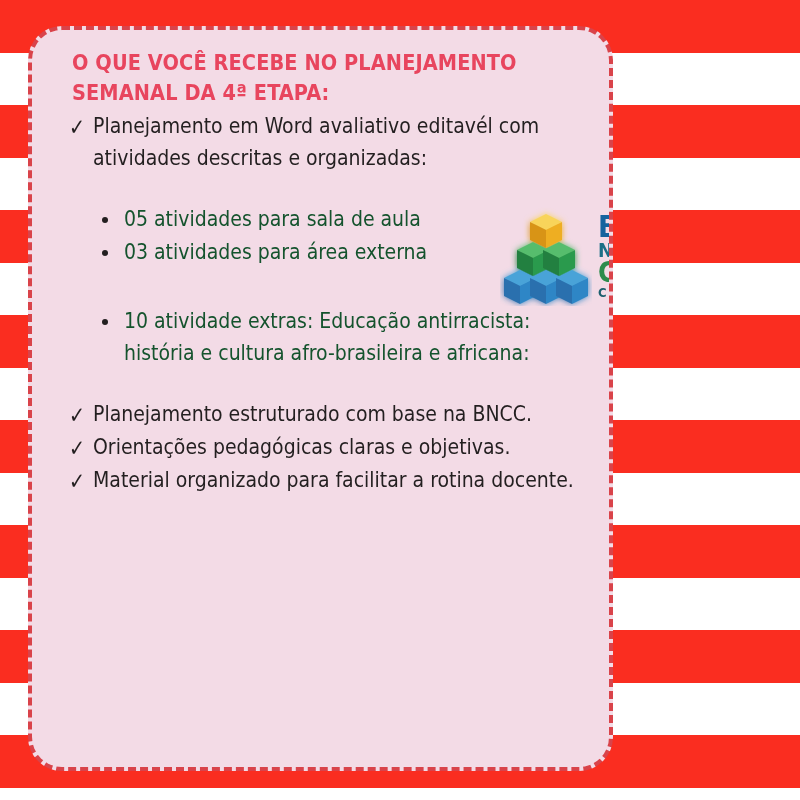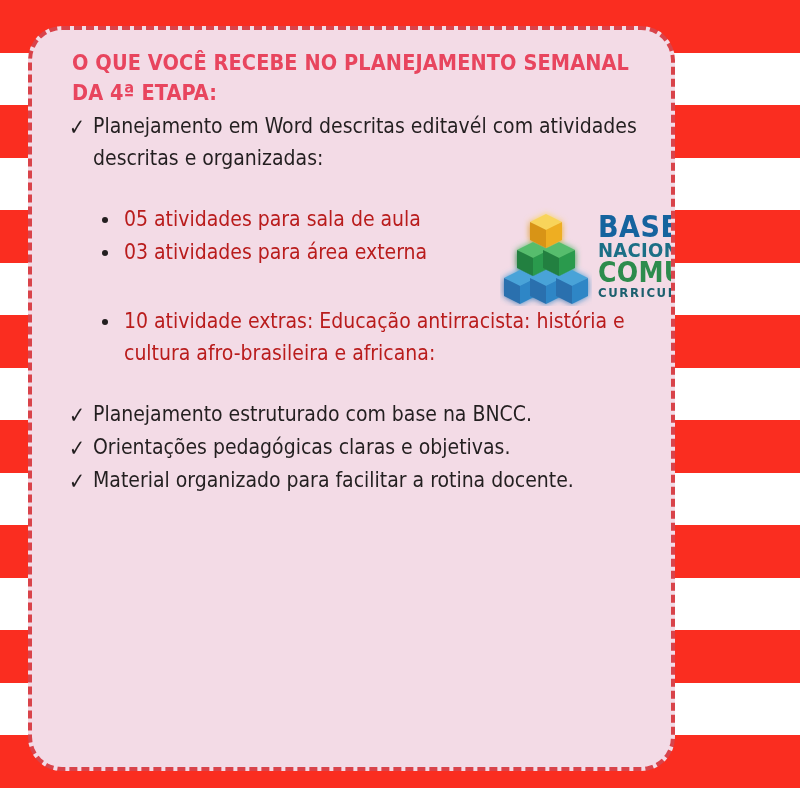--- a/index.html
+++ b/index.html
@@ -28,21 +28,21 @@
       #ffffff 53px,
       #ffffff 105px
     );
   }
 
   
   #content-card {
     position: absolute;
     left: 28px;
     top: 26px;
-    width: 647px;
+    width: 585px;
     height: 745px;
     background: #f3dbe6;
     border: 4px dashed #d9434a;
     border-radius: 34px;
     padding: 12px 26px 0 22px;
     overflow: hidden;
   }
 
   
   #card-title {
@@ -83,21 +83,21 @@
   
   #bullet-list {
     list-style: none;
     margin: 30px 0 0 42px;
     position: relative;
     z-index: 2;
   }
 
   #bullet-list li {
     position: relative;
-    color: #b91c1c;
+    color: #14532d;
     font-size: 21px;
     line-height: 1.50;
     padding-left: 28px;
     margin-bottom: 1px;
     max-width: 640px;
   }
 
   #bullet-list li::before {
     content: "";
     position: absolute;
@@ -168,21 +168,21 @@
 <div id="stripes-backdrop"></div>
 
 <div id="content-card">
 
   <h1 id="card-title">O QUE VOCÊ RECEBE NO PLANEJAMENTO SEMANAL DA 4ª ETAPA:</h1>
 
   <div id="intro-block">
     <div class="check-line">
       <span class="check-glyph">✓</span>
       <span class="check-text">
-        <span>Planejamento </span><b>em Word</b><span> descritas </span><b>editavél</b><span> com atividades descritas e organizadas:</span>
+        <span>Planejamento </span><b>em Word</b><span> avaliativo </span><b>editavél</b><span> com atividades descritas e organizadas:</span>
       </span>
     </div>
   </div>
 
   <ul id="bullet-list">
       <li><span>05 atividades para </span><b>sala de aula</b><span></span></li>
       <li><span>03 atividades para </span><b>área externa</b><span></span></li>
       <li class="spaced-item"><span>10 </span><b>atividade extras:</b><span> Educação antirracista: história e cultura afro-brasileira e africana:</span></li>
     </ul>
 

